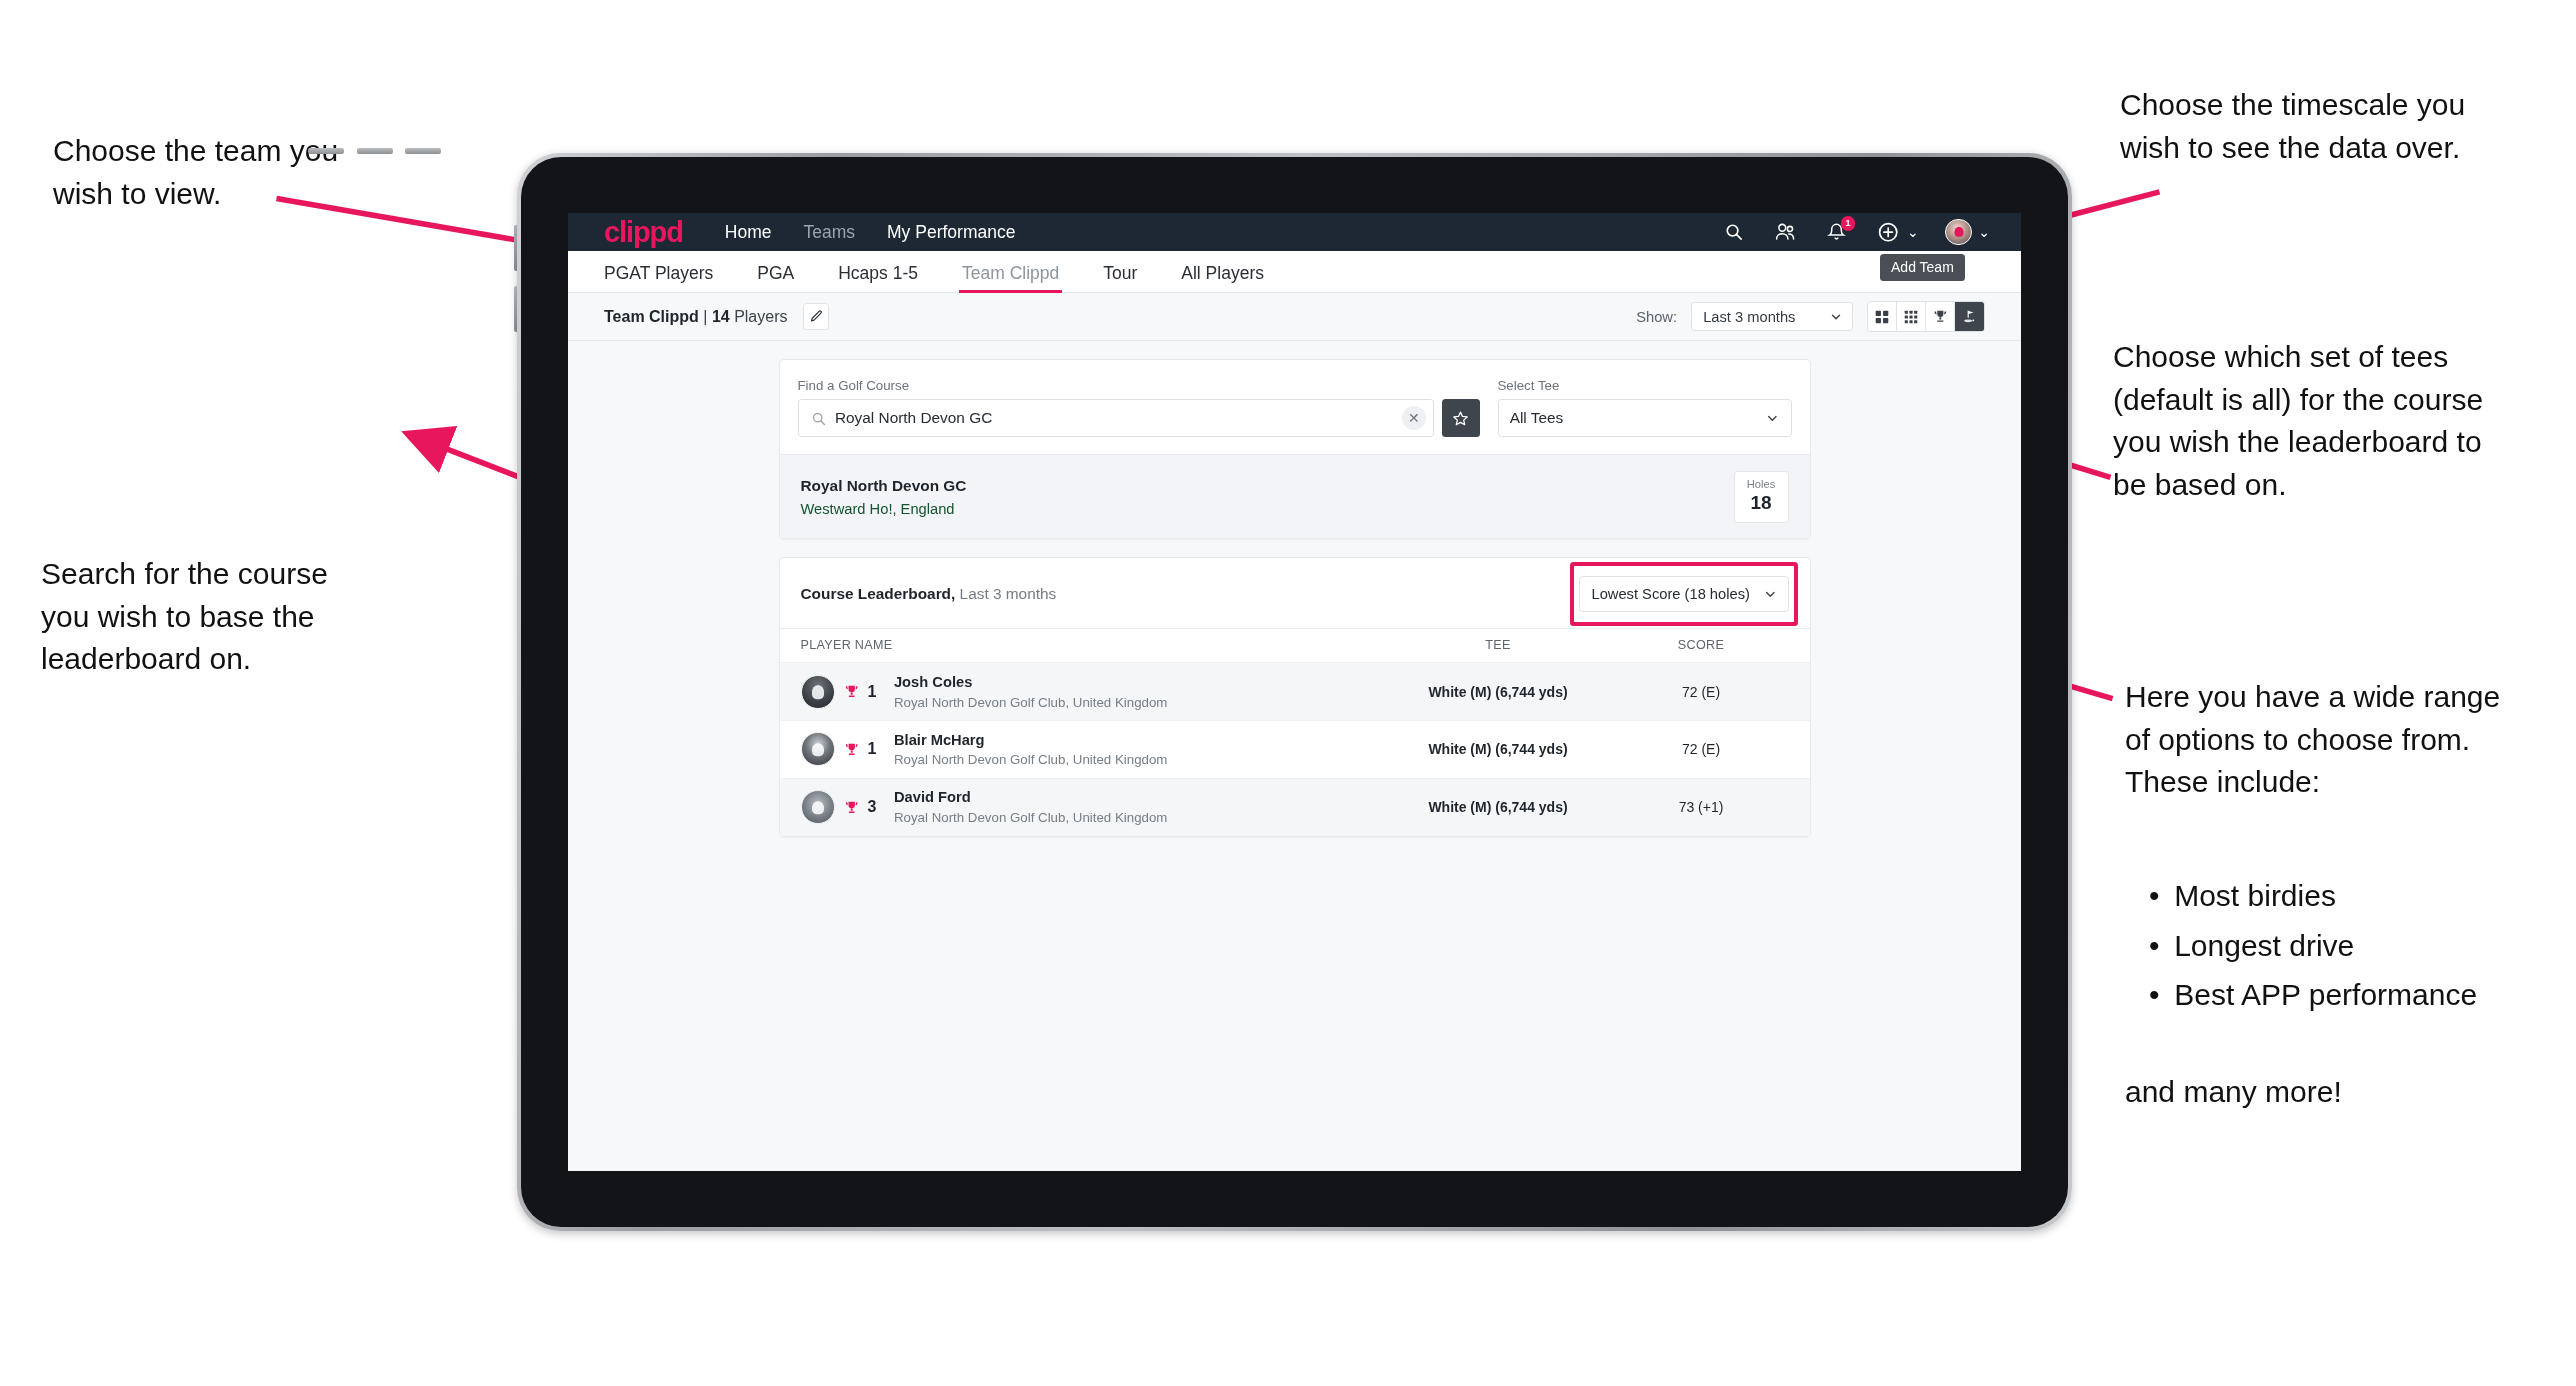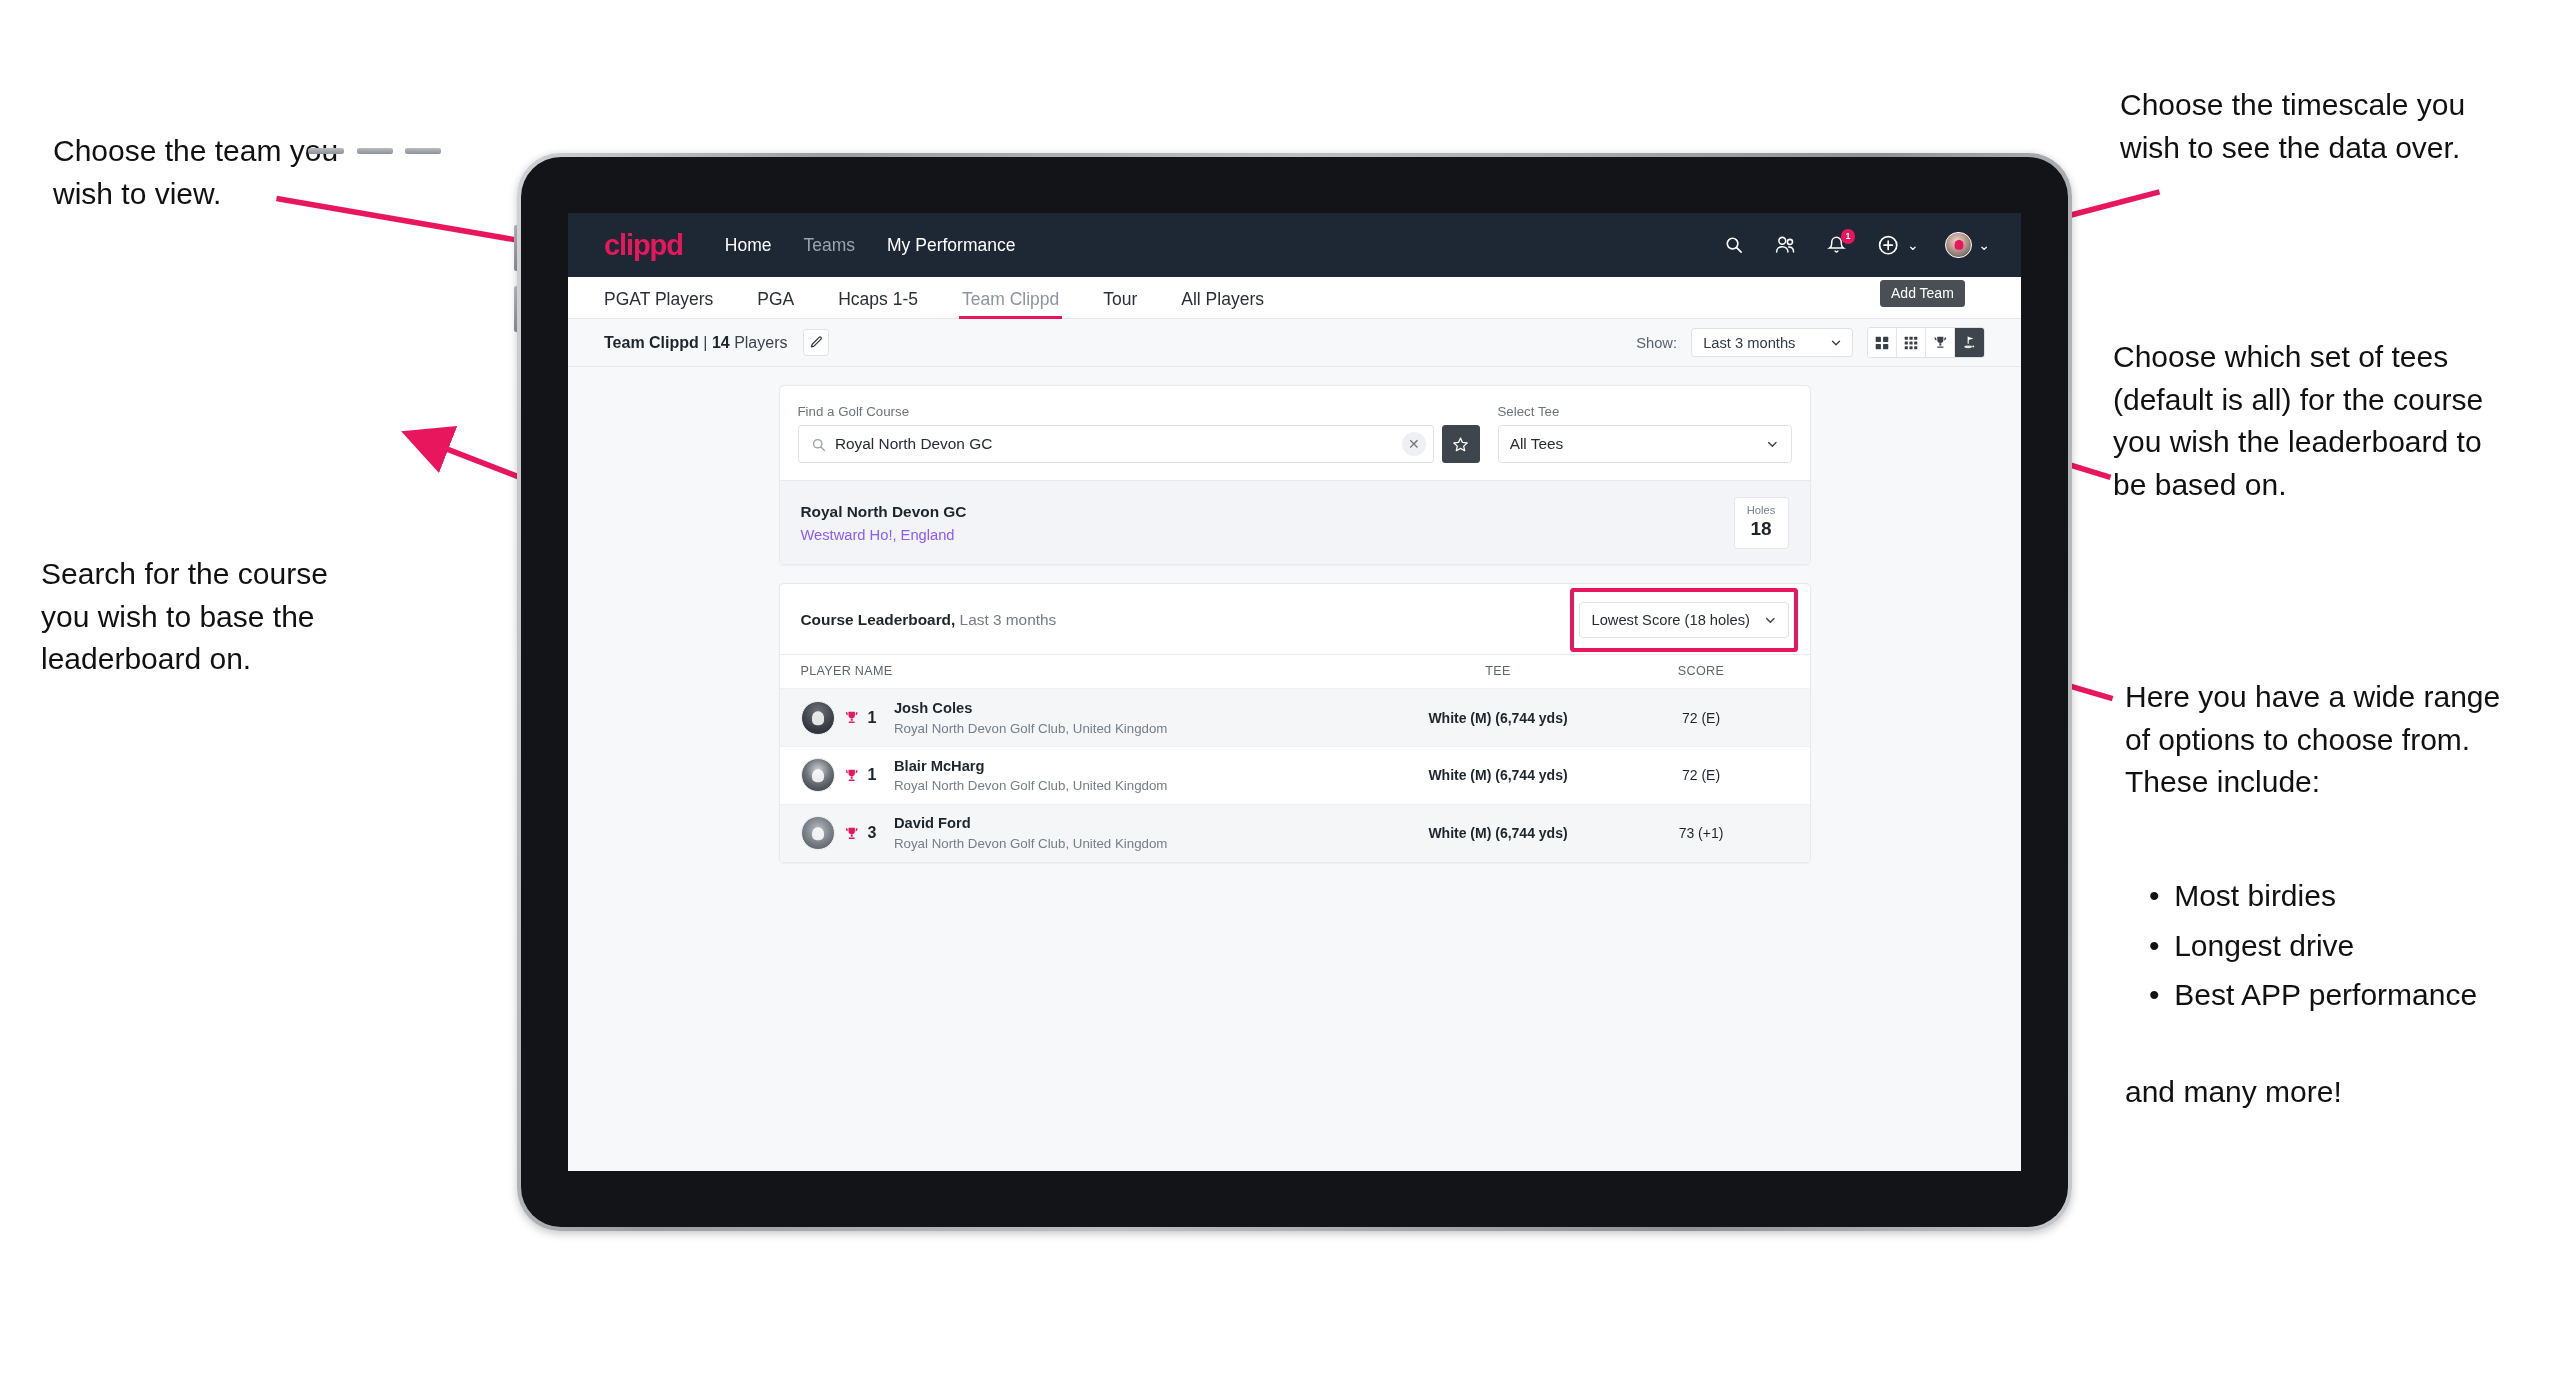--- a/index.html
+++ b/index.html
@@ -58,21 +58,21 @@
   .btn-top1 { left: 308px; top: 148px; width: 36px; height: 5.6px; }
   .btn-top2 { left: 357px; top: 148px; width: 36px; height: 5.6px; }
   .btn-top3 { left: 405px; top: 148px; width: 36px; height: 5.6px; }
   .btn-left1 { left: 514px; top: 225px; width: 5.6px; height: 46px; }
   .btn-left2 { left: 514px; top: 286px; width: 5.6px; height: 46px; }
   .dot-left { position: absolute; left: 536px; top: 690px; width: 7.7px; height: 7.7px;
               border-radius: 50%; background: #3a3d42; }
 
   
   .navbar {
-    height: 64px; background: #1d2834;
+    height: 38px; background: #1d2834;
     display: flex; align-items: center;
     padding: 0 31px 0 36px;
   }
   .logo {
     font-family: "Liberation Sans", sans-serif;
     font-size: 29px; font-weight: 700; color: #e8175d;
     letter-spacing: -1.1px; margin-right: 42px;
   }
   .nav-links { display: flex; align-items: center; gap: 32px; }
   .nav-link { font-size: 17.5px; color: #ffffff; }
@@ -191,21 +191,21 @@
     padding: 0 11.2px; font-size: 15.4px; color: #262c33;
   }
   .course-row {
     margin: 17px -18px 0 -18px;
     background: #f2f4f7;
     border-top: 0.7px solid #e6e9ed;
     padding: 15.4px 21px;
     display: flex; align-items: center;
   }
   .course-name { font-size: 15.4px; font-weight: 700; color: #1e242b; margin-bottom: 6.3px; }
-  .course-loc { font-size: 14.7px; color: #8b5cf6; }
+  .course-loc { font-size: 14.7px; color: #14532d; }
   .holes-box {
     margin-left: auto; background: #fff; border: 0.7px solid #e3e6ea; border-radius: 3.5px;
     width: 55px; padding: 6.3px 0 7.7px 0; text-align: center;
   }
   .holes-lbl { font-size: 11.2px; color: #7a828b; margin-bottom: 2.1px; }
   .holes-val { font-size: 19px; font-weight: 700; color: #1e242b; }
 
   
   .lb-card { margin-top: 18px; }
   .lb-head {

